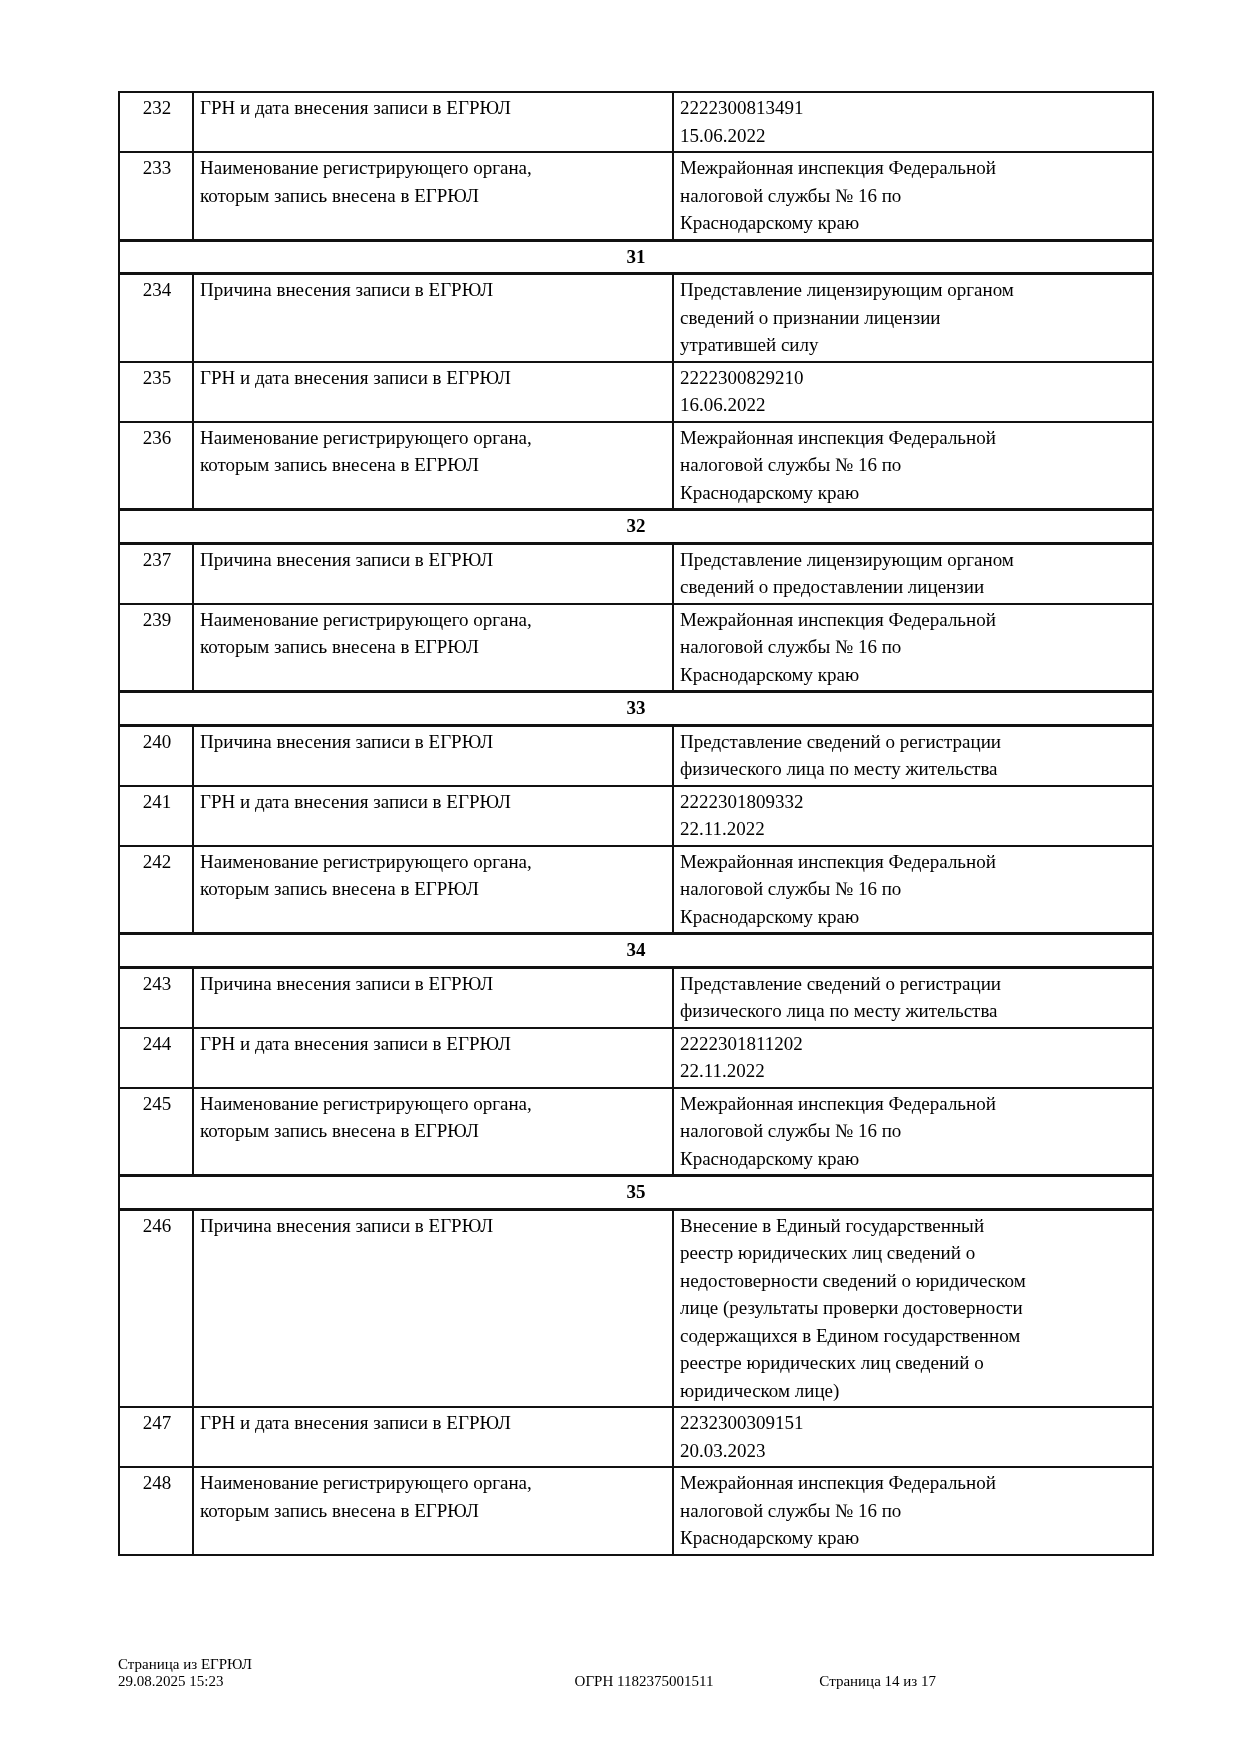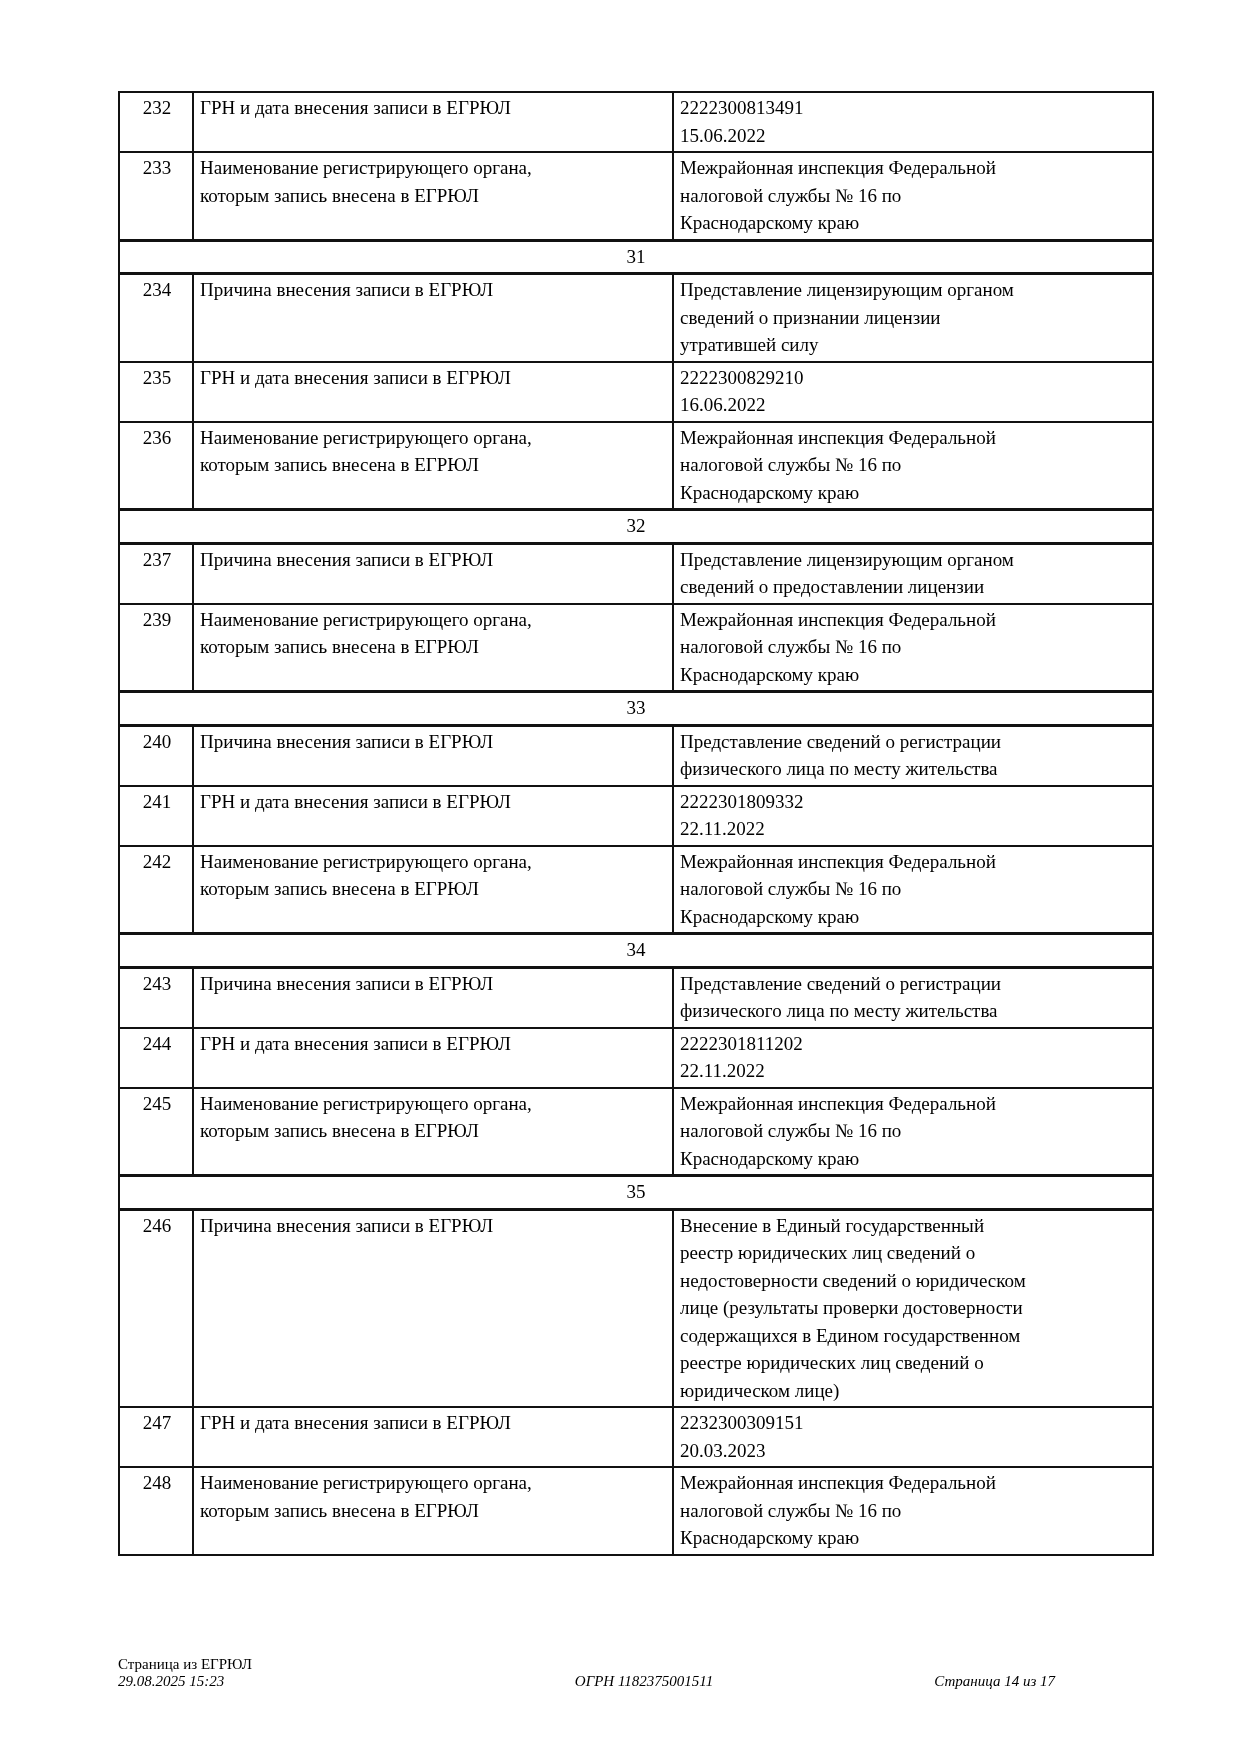--- a/index.html
+++ b/index.html
@@ -29,41 +29,41 @@
     white-space: pre-line;
     overflow: hidden;
   }
   .doc-table td.num {
     text-align: center;
     padding: 1px 0 2px 2px;
     white-space: normal;
   }
   .doc-table tr.section-row td {
     text-align: center;
-    font-weight: normal;
+    font-weight: bold;
     white-space: normal;
     border-top: 3px solid #111111;
     border-bottom: 3px solid #111111;
     padding: 1px 0 2px 0;
   }
   .page-footer {
     position: absolute;
     left: 118px;
     top: 1656px;
     width: 1052px;
     font-size: 15px;
     line-height: 17px;
   }
   .footer-line2 {
     display: flex;
     width: 100%;
   }
-  .footer-line2 > div { flex: 1; font-style: italic; }
+  .footer-line2 > div { flex: 1; }
   .footer-center { text-align: center; }
-  .footer-right { text-align: center; }
+  .footer-right { text-align: left; }
 </style>
 </head>
 <body>
 
 <table class="doc-table">
   <colgroup>
     <col style="width:74px">
     <col style="width:480px">
     <col style="width:480px">
   </colgroup>

